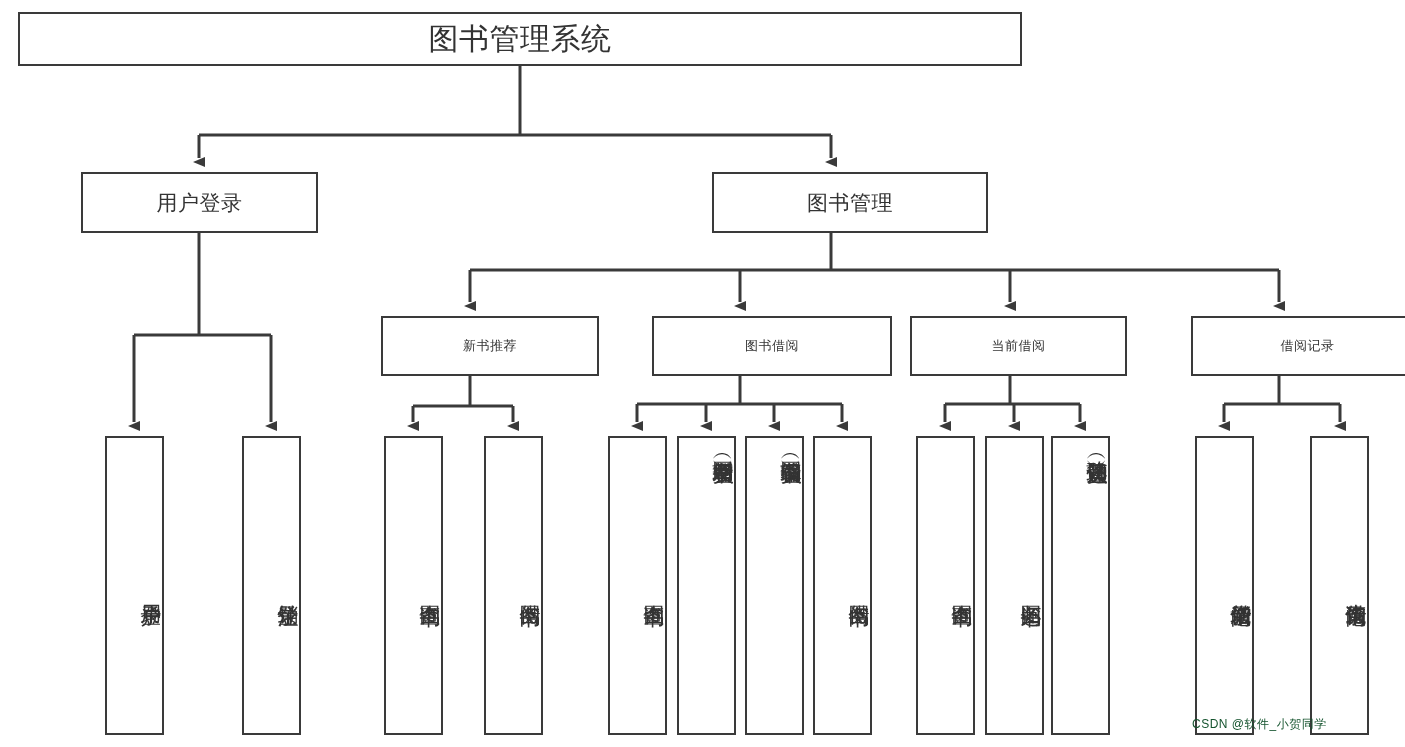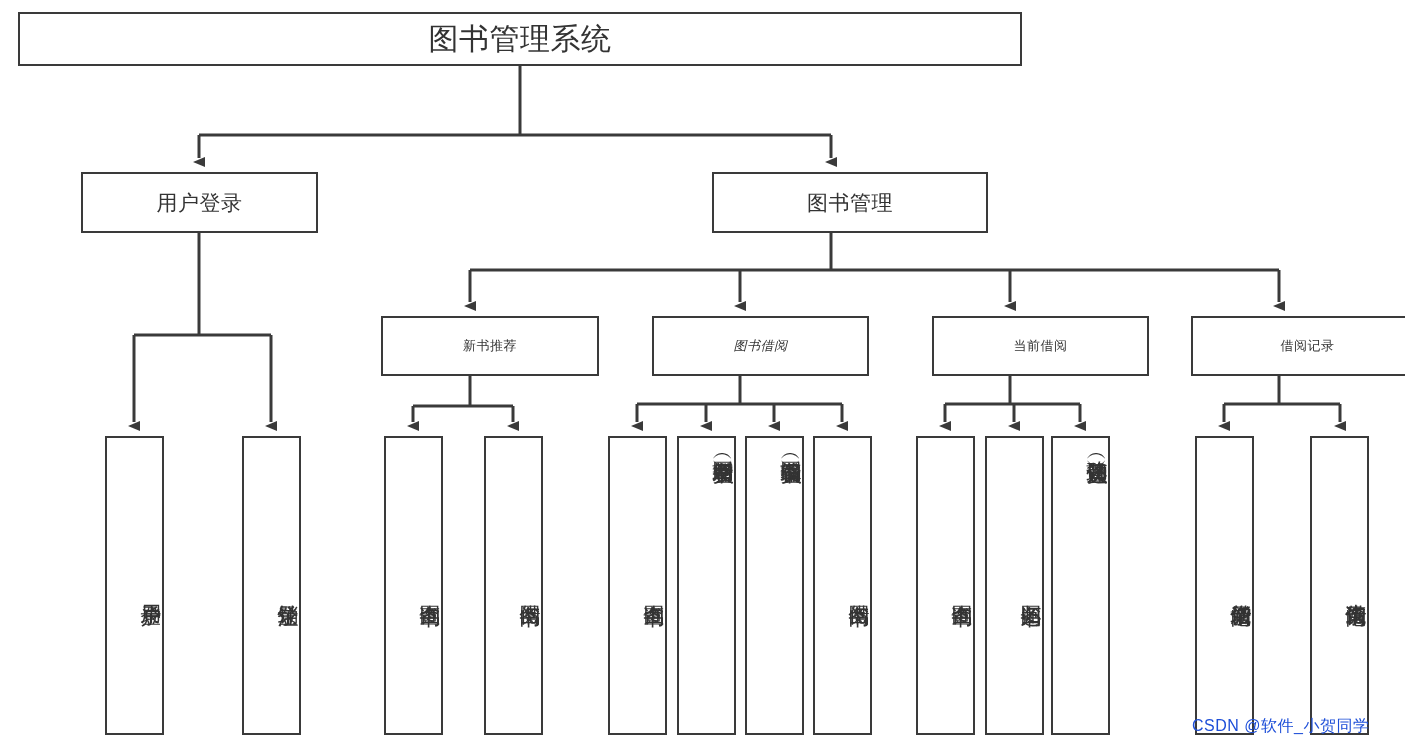--- a/index.html
+++ b/index.html
@@ -58,22 +58,22 @@
   }
   .node.leaf.topalign {
     justify-content: flex-start;
   }
   .leaf-text {
     display: block;
     text-align: center;
   }
   .watermark {
     position: absolute;
-    font-size: 16px;
-    color: #1d4ed8;
+    font-size: 12px;
+    color: #14532d;
     white-space: nowrap;
     letter-spacing: 0.5px;
     text-align: center;
   }
 </style>
 </head>
 <body>
 
 <div id="canvas">
 
@@ -134,24 +134,24 @@
   <div class="node level1" style="left:81px; top:172px; width:237px; height:61px;">
     <span>用户登录</span>
   </div>
   <div class="node level1" style="left:712px; top:172px; width:276px; height:61px;">
     <span>图书管理</span>
   </div>
 
   <div class="node level2" style="left:361px; top:316px; width:218px; height:60px;">
     <span>新书推荐</span>
   </div>
-  <div class="node level2" style="left:632px; top:316px; width:217px; height:60px;font-style:italic;">
+  <div class="node level2" style="left:632px; top:316px; width:240px; height:60px;">
     <span>图书借阅</span>
   </div>
-  <div class="node level2" style="left:912px; top:316px; width:217px; height:60px;justify-content:center;">
+  <div class="node level2" style="left:890px; top:316px; width:217px; height:60px;justify-content:center;">
     <span>当前借阅</span>
   </div>
   <div class="node level2" style="left:1171px; top:316px; width:217px; height:60px;padding-left:16px;">
     <span>借阅记录</span>
   </div>
 
   <div class="node leaf" style="left:105px; top:436px; width:59px; height:299px;">
     <span class="leaf-text">用户登录</span>
   </div>
   <div class="node leaf" style="left:242px; top:436px; width:59px; height:299px;">

